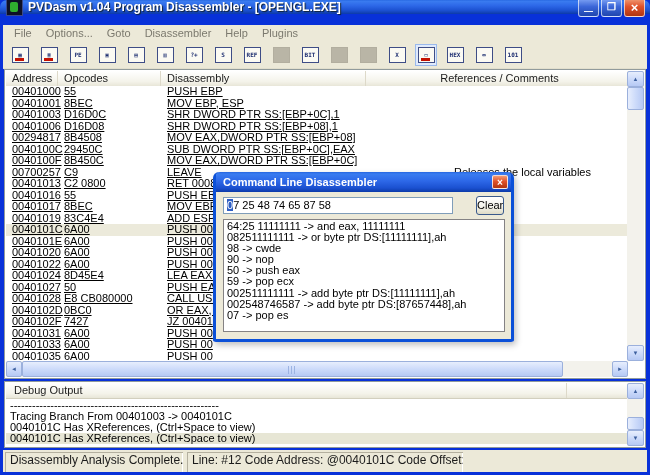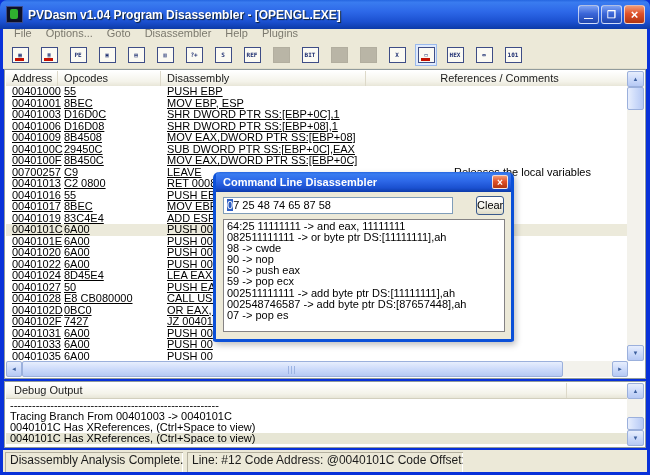--- a/index.html
+++ b/index.html
@@ -5,21 +5,21 @@
   html,body{margin:0;padding:0;}
   body{width:650px;height:475px;position:relative;overflow:hidden;background:#0831d9;
        font-family:"Liberation Sans",sans-serif;-webkit-font-smoothing:antialiased;}
   .window{position:absolute;inset:0;}
   
   .edge{position:absolute;background:#0831d9;z-index:5;}
   .edge-l{left:0;top:25px;bottom:0;width:3px;}
   .edge-r{right:0;top:25px;bottom:0;width:3px;}
   .edge-b{left:0;right:0;bottom:0;height:3px;}
   
-  .titlebar{position:absolute;left:0;top:0;right:0;height:29px;z-index:6;
+  .titlebar{position:absolute;left:0;top:0;right:0;height:14px;z-index:6;
     background:linear-gradient(180deg,#2566e0 0%,#3a7cf0 8%,#2d68e8 40%,#1b50d0 75%,#0c3aa8 100%);
     border-radius:7px 7px 0 0;display:flex;align-items:center;padding:0 5px 0 6px;box-sizing:border-box;}
   .app-icon{width:15px;height:15px;background:#0d1026;border:1px solid #3b4a8a;margin-right:5px;position:relative;flex:none;}
   .app-icon::after{content:"";position:absolute;left:3px;top:2px;width:8px;height:10px;background:#2fae2f;border-radius:2px;}
   .title-text{color:#fff;font-weight:bold;font-size:12px;text-shadow:1px 1px 1px #123;white-space:nowrap;flex:1;}
   .cap-btn{width:21px;height:19px;border-radius:3px;border:1px solid rgba(255,255,255,.65);
     margin-left:2px;display:flex;align-items:center;justify-content:center;color:#fff;flex:none;
     font-weight:bold;background:linear-gradient(180deg,#7da2f4 0%,#3b66d8 45%,#2046ae 100%);box-sizing:border-box;}
   .cap-btn.close{background:linear-gradient(180deg,#f09a74 0%,#e0512a 45%,#b03410 100%);}
   .cap-min-glyph{align-self:flex-end;padding-bottom:2px;font-size:9px;line-height:5px;}
@@ -226,21 +226,21 @@
           <div class="c-addr">00401003</div>
           <div class="c-op">D16D0C</div>
           <div class="c-dis">SHR DWORD PTR SS:[EBP+0C],1</div>
         </div>
         <div class="row">
           <div class="c-addr">00401006</div>
           <div class="c-op">D16D08</div>
           <div class="c-dis">SHR DWORD PTR SS:[EBP+08],1</div>
         </div>
         <div class="row">
-          <div class="c-addr">00401009</div>
+          <div class="c-addr">00294817</div>
           <div class="c-op">8B4508</div>
           <div class="c-dis">MOV EAX,DWORD PTR SS:[EBP+08]</div>
         </div>
         <div class="row">
           <div class="c-addr">0040100C</div>
           <div class="c-op">29450C</div>
           <div class="c-dis">SUB DWORD PTR SS:[EBP+0C],EAX</div>
         </div>
         <div class="row">
           <div class="c-addr">0040100F</div>

